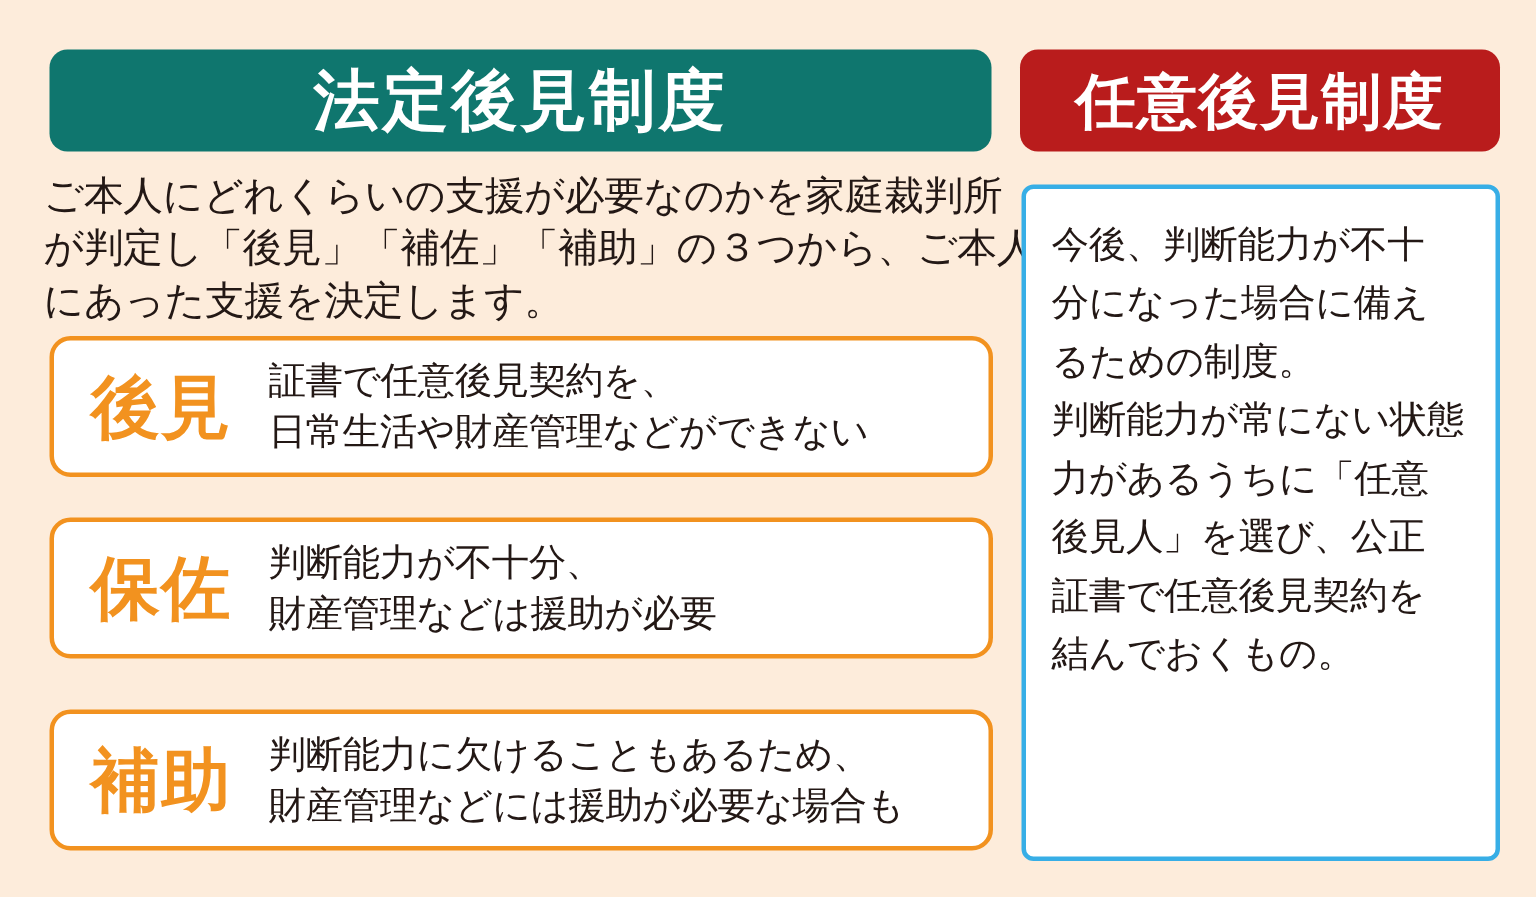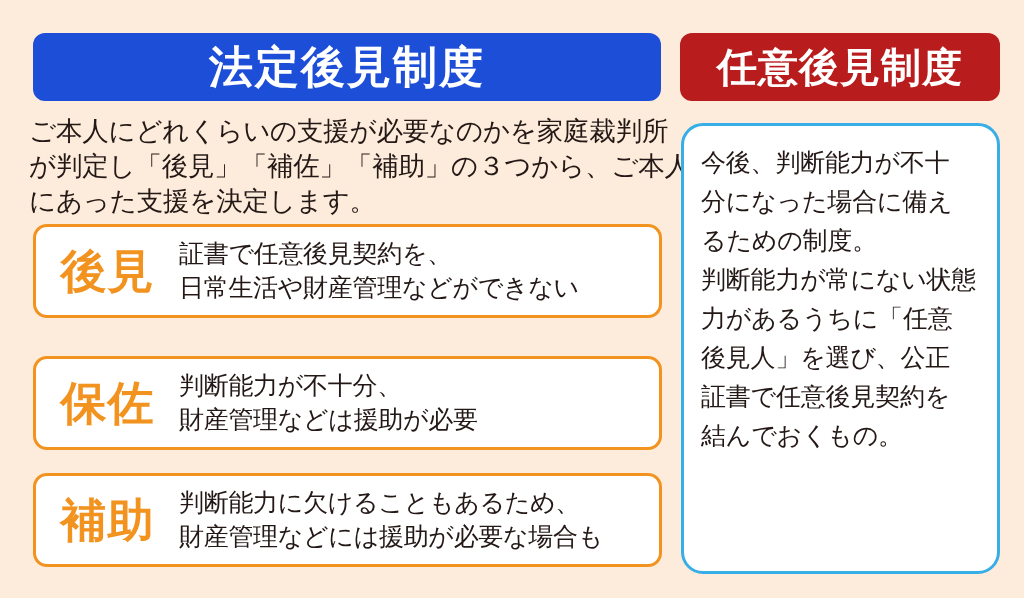--- a/index.html
+++ b/index.html
@@ -42,21 +42,21 @@
     color: #ffffff;
     font-weight: 700;
     letter-spacing: 2px;
     white-space: nowrap;
   }
   #banner-legal {
     left: 33px;
     top: 33px;
     width: 628px;
     height: 68px;
-    background: #1d4ed8;
+    background: #0f766e;
     font-size: 44px;
   }
   #banner-voluntary {
     left: 680px;
     top: 33px;
     width: 320px;
     height: 68px;
     background: #b91c1c;
     font-size: 40px;
     letter-spacing: 1px;
@@ -91,21 +91,21 @@
     height: 94px;
     background: #ffffff;
     border: 3px solid #f2921f;
     border-radius: 14px;
     box-sizing: border-box;
     display: flex;
     align-items: center;
     justify-content: flex-end;
   }
   #card-kouken { top: 224px; }
-  #card-hosa   { top: 356px; }
+  #card-hosa   { top: 345px; }
   #card-hojo   { top: 473px; }
 
   .card-label {
     flex: 0 0 auto;
     width: 143px;
     text-align: center;
     color: #f2921f;
     font-size: 46px;
     font-weight: 700;
     letter-spacing: 1px;
@@ -123,21 +123,21 @@
 
   
   #voluntary-panel {
     position: absolute;
     left: 681px;
     top: 123px;
     width: 319px;
     height: 451px;
     background: #ffffff;
     border: 3px solid #37aee6;
-    border-radius: 22px;
+    border-radius: 8px;
     box-sizing: border-box;
     padding: 17px 0 0 17px;
   }
   #voluntary-text {
     font-size: 25px;
     line-height: 39px;
     color: #231815;
     letter-spacing: -0.2px;
   }
   #voluntary-text .ln { display: block; white-space: nowrap; }

